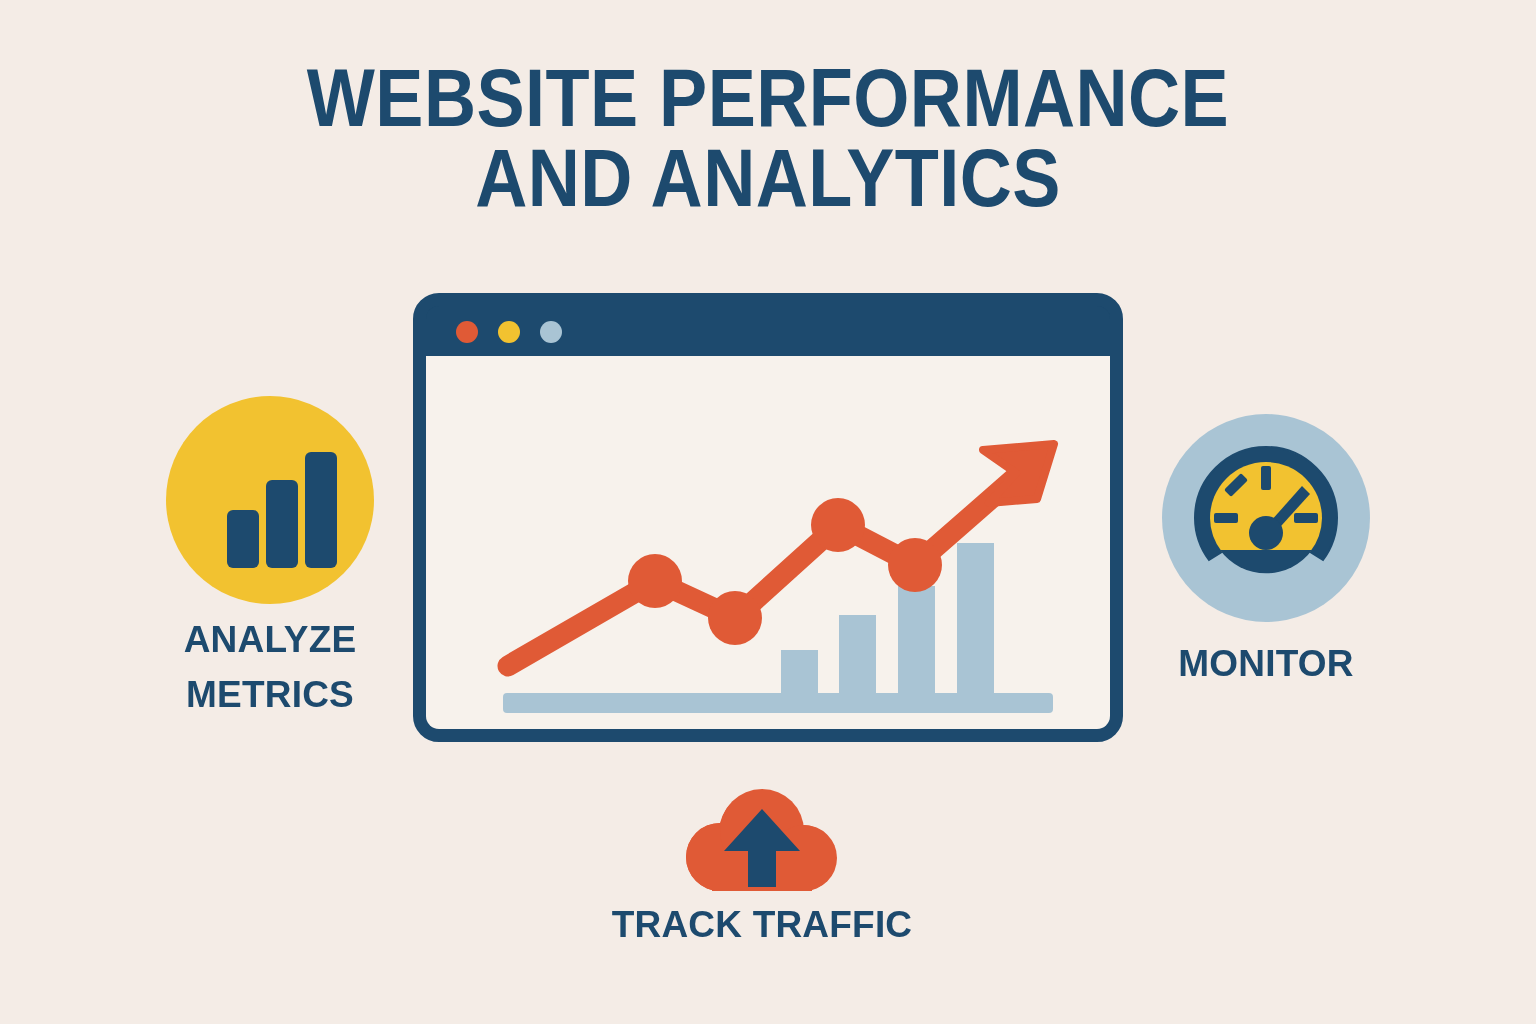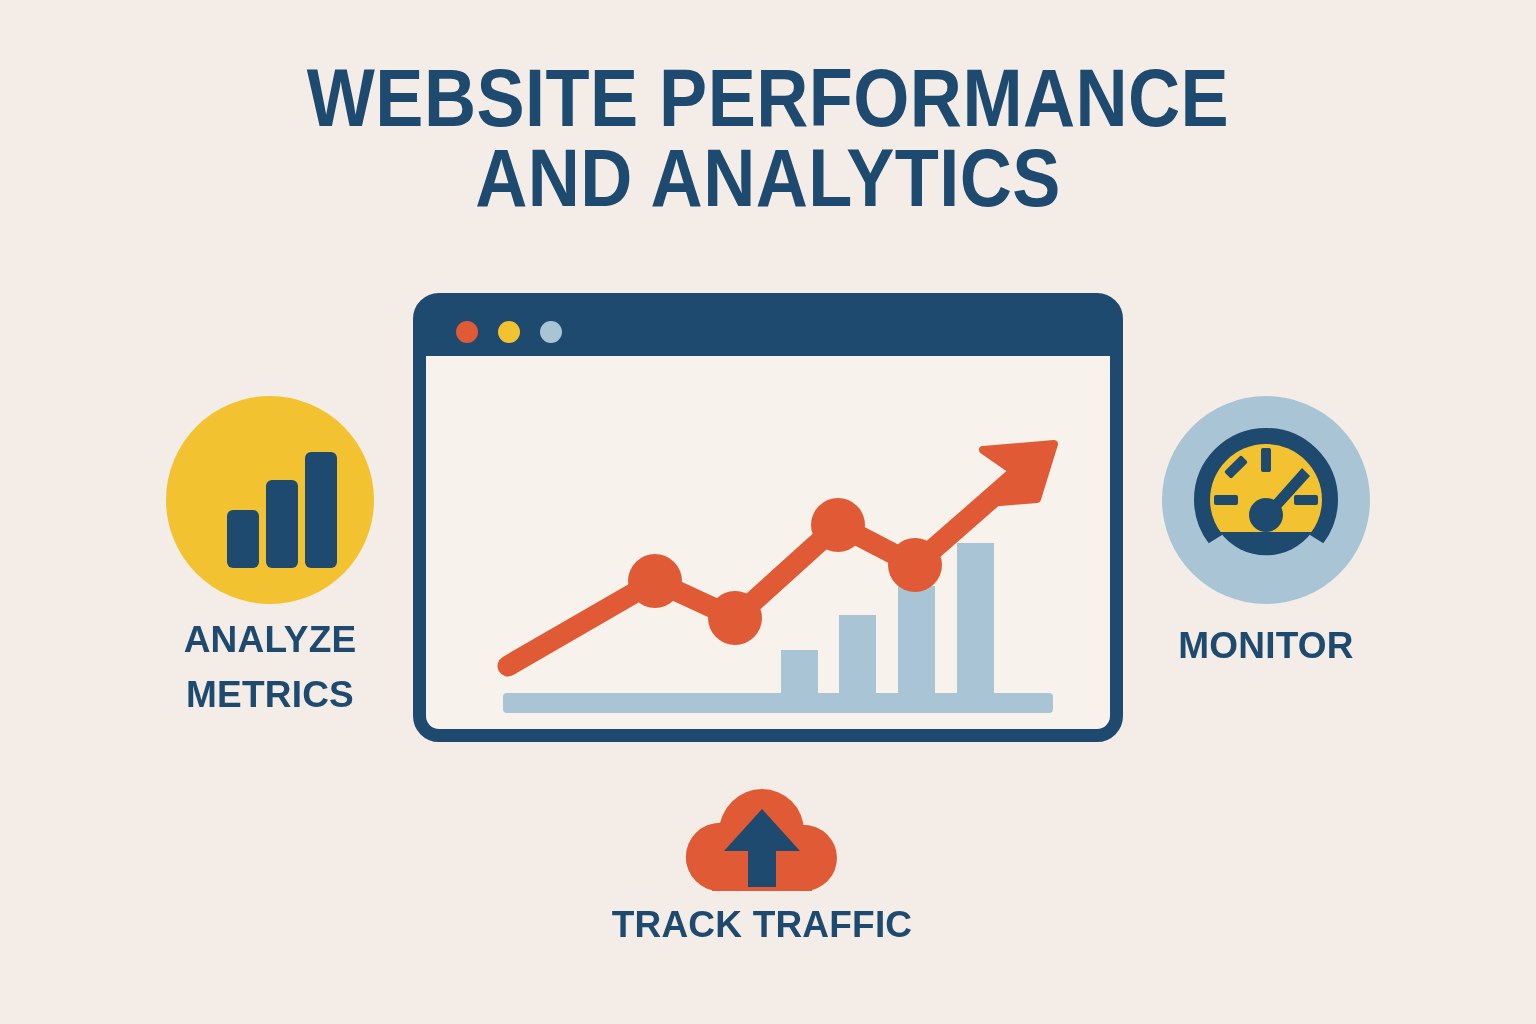--- a/index.html
+++ b/index.html
@@ -120,21 +120,21 @@
   }
   #circle-analyze {
     width: 208px;
     height: 208px;
     background: #f2c230;
   }
   #feature-analyze .feature-label { margin-top: 16px; }
 
   #feature-monitor {
     left: 1086px;
-    top: 396px;
+    top: 414px;
     width: 360px;
   }
   #circle-monitor {
     width: 208px;
     height: 208px;
     background: #a9c4d4;
   }
   #feature-monitor .feature-label { margin-top: 22px; }
 
   #feature-track {

